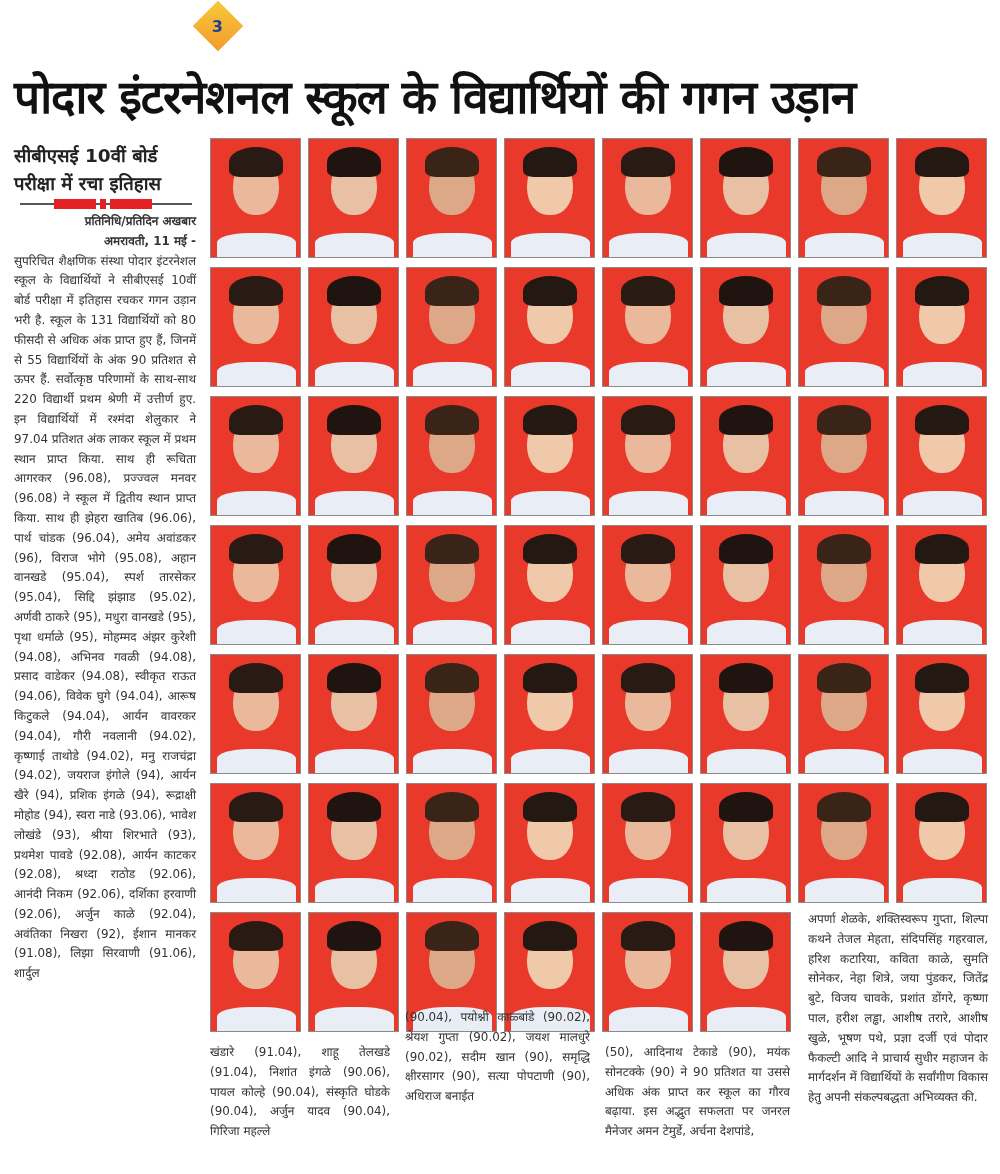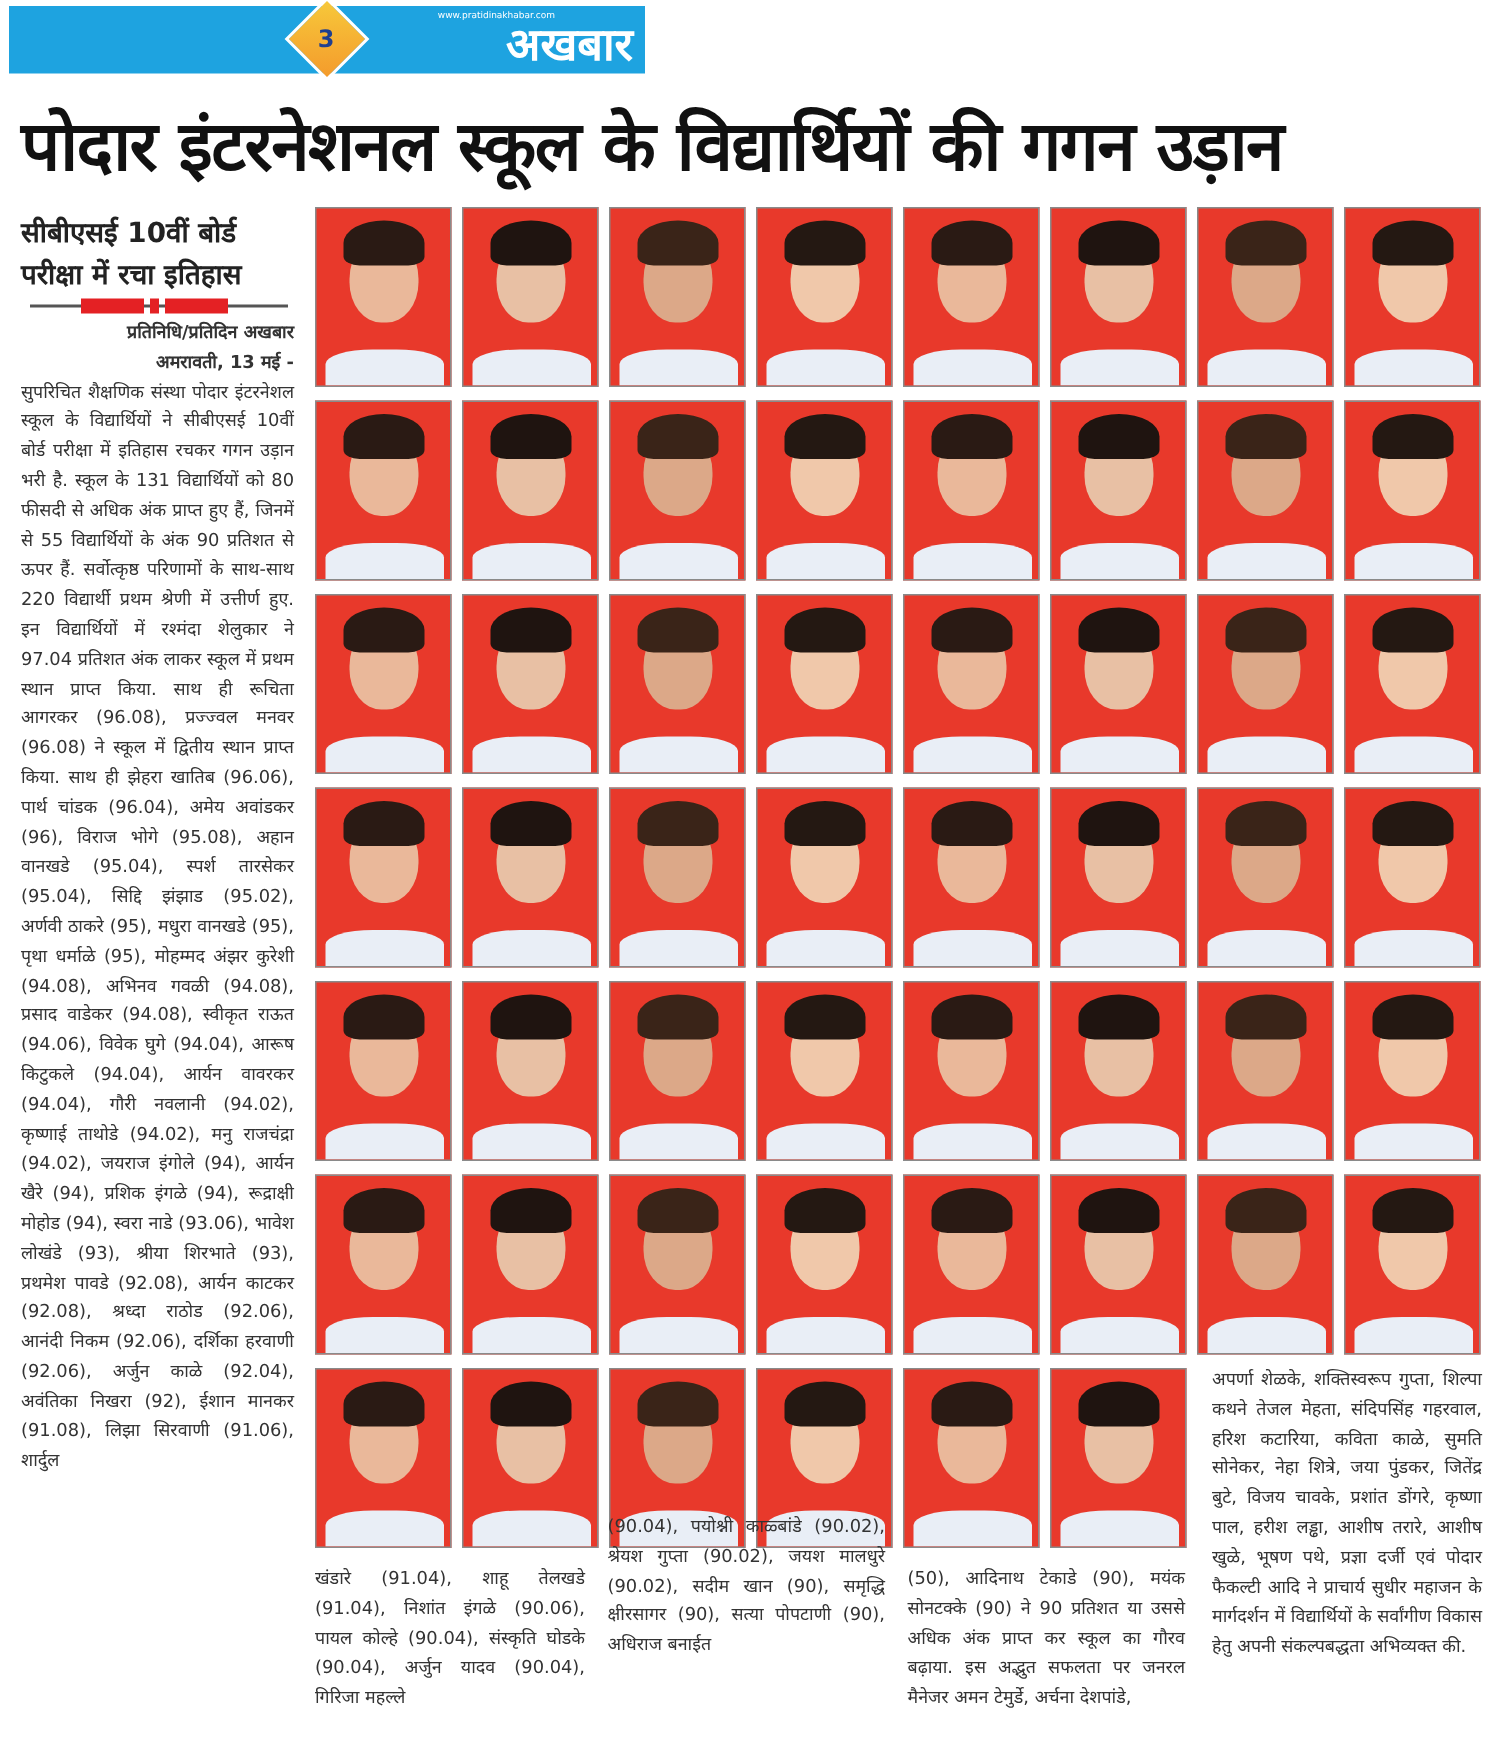--- a/index.html
+++ b/index.html
@@ -37,42 +37,38 @@
   .grid { position:absolute; left:210px; top:138px; width:780px; }
   .photo { position:absolute; width:91px; height:120px; background:#e8392b; box-sizing:border-box; border:1px solid #8a8a8a; overflow:hidden; }
   .photo .head { position:absolute; left:22px; top:18px; width:46px; height:58px; border-radius:50% 50% 46% 46%; background:#eab89a; }
   .photo .hair { position:absolute; left:18px; top:8px; width:54px; height:30px; border-radius:50% 50% 20% 20%; background:#2a1a14; }
   .photo .shirt { position:absolute; left:6px; bottom:0; width:79px; height:24px; border-radius:40% 40% 0 0; background:#e9eef6; }
 </style>
 </head>
 <body>
 
 <div class="masthead">
-  <div class="mh-right">
-    <span class="mh-url">www.pratidinakhabar.com</span>
-    <span>अखबार</span>
-  </div>
   <div class="mh-logo">
       <span>3</span>
     </div>
 </div>
 
 <div class="headline">पोदार इंटरनेशनल स्कूल के विद्यार्थियों की गगन उड़ान</div>
 
 <div class="subhead">सीबीएसई 10वीं बोर्ड परीक्षा में रचा इतिहास</div>
 <div class="deco">
   <div class="line"></div>
   <div class="bar" style="left:34px;width:42px;"></div>
   <div class="bar" style="left:80px;width:6px;"></div>
   <div class="bar" style="left:90px;width:42px;"></div>
 </div>
 
 <div class="body-text col-left">
   <div class="byline">प्रतिनिधि/प्रतिदिन अखबार</div>
-  <div class="byline">अमरावती, 13 मई -</div>
+  <div class="byline">अमरावती, 11 मई -</div>
   <div>सुपरिचित शैक्षणिक संस्था पोदार इंटरनेशल स्कूल के विद्यार्थियों ने सीबीएसई 10वीं बोर्ड परीक्षा में इतिहास रचकर गगन उड़ान भरी है. स्कूल के 131 विद्यार्थियों को 80 फीसदी से अधिक अंक प्राप्त हुए हैं, जिनमें से 55 विद्यार्थियों के अंक 90 प्रतिशत से ऊपर हैं. सर्वोत्कृष्ठ परिणामों के साथ-साथ 220 विद्यार्थी प्रथम श्रेणी में उत्तीर्ण हुए. इन विद्यार्थियों में रश्मंदा शेलुकार ने 97.04 प्रतिशत अंक लाकर स्कूल में प्रथम स्थान प्राप्त किया. साथ ही रूचिता आगरकर (96.08), प्रज्ज्वल मनवर (96.08) ने स्कूल में द्वितीय स्थान प्राप्त किया. साथ ही झेहरा खातिब (96.06), पार्थ चांडक (96.04), अमेय अवांडकर (96), विराज भोगे (95.08), अहान वानखडे (95.04), स्पर्श तारसेकर (95.04), सिद्दि झंझाड (95.02), अर्णवी ठाकरे (95), मधुरा वानखडे (95), पृथा धर्माळे (95), मोहम्मद अंझर कुरेशी (94.08), अभिनव गवळी (94.08), प्रसाद वाडेकर (94.08), स्वीकृत राऊत (94.06), विवेक घुगे (94.04), आरूष किटुकले (94.04), आर्यन वावरकर (94.04), गौरी नवलानी (94.02), कृष्णाई ताथोडे (94.02), मनु राजचंद्रा (94.02), जयराज इंगोले (94), आर्यन खैरे (94), प्रशिक इंगळे (94), रूद्राक्षी मोहोड (94), स्वरा नाडे (93.06), भावेश लोखंडे (93), श्रीया शिरभाते (93), प्रथमेश पावडे (92.08), आर्यन काटकर (92.08), श्रध्दा राठोड (92.06), आनंदी निकम (92.06), दर्शिका हरवाणी (92.06), अर्जुन काळे (92.04), अवंतिका निखरा (92), ईशान मानकर (91.08), लिझा सिरवाणी (91.06), शार्दुल</div>
 </div>
 
 <div class="grid" id="grid">
     <div class="photo" style="left: 0px; top: 0px; background: rgb(232, 57, 43);">
       <div class="shirt"></div>
       <div class="head" style="background: rgb(234, 184, 154);"></div>
       <div class="hair" style="background: rgb(42, 26, 20);"></div>
     </div>
     <div class="photo" style="left: 98px; top: 0px; background: rgb(232, 57, 43);">

